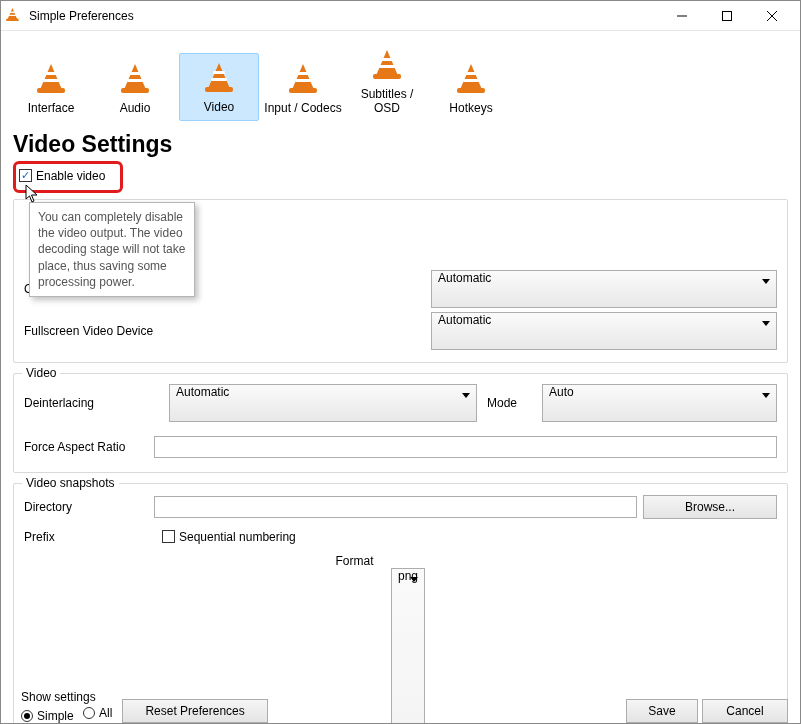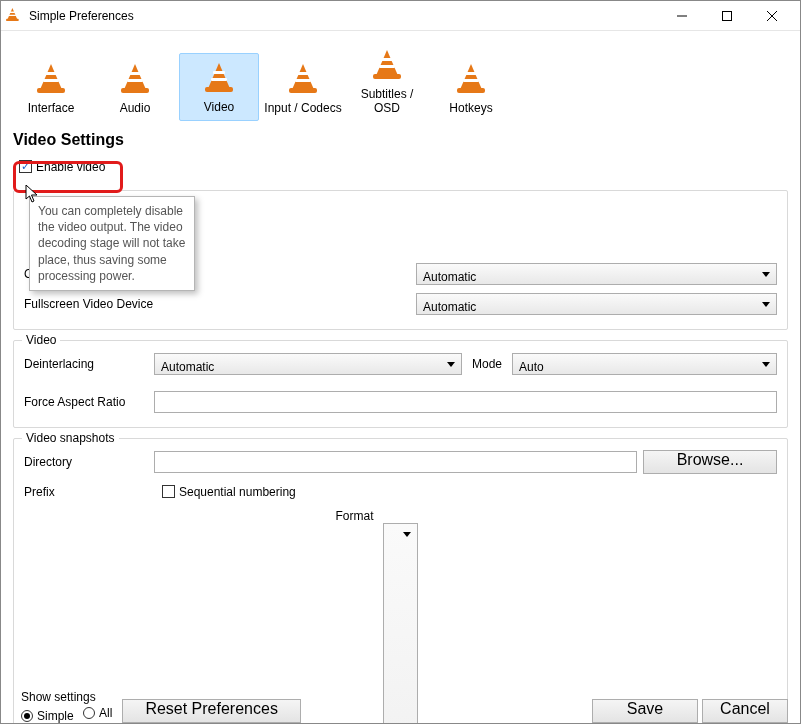--- a/index.html
+++ b/index.html
@@ -76,21 +76,21 @@
     width:12px;height:3px;background:#fff;
     left:-6px;top:8px;border-radius:1px;
   }
   .cone .stripe2 {
     position:absolute;
     width:16px;height:3px;background:#fff;
     left:-8px;top:15px;border-radius:1px;
   }
   .cat-label { font-size:12px; color:#000; }
   .heading {
-    font-size: 16px;
+    font-size: 23px;
     font-weight: 600;
     padding: 10px 12px 6px 12px;
     color:#000;
   }
   .content {
     padding: 0 12px;
   }
   .groupbox {
     border:1px solid #d9d9d9;
     border-radius:2px;
@@ -107,27 +107,28 @@
     color:#000;
   }
   .row {
     display:flex;
     align-items:center;
     min-height:26px;
   }
   .lbl { width:130px; font-size:12px; color:#000; }
   .combo {
     flex:1;
-    height:22px;
+    height:38px;
     border:1px solid #adadad;
     background:linear-gradient(#fafafa,#e8e8e8);
-    display:flex;align-items:flex-end;
+    display:flex;align-items:flex-start;
     padding:0 6px;
     font-size:12px;
     position:relative;
+    margin-left:15px;
   }
   .combo .tri {
     position:absolute; right:6px; top:8px;
     width:0;height:0;
     border-left:4px solid transparent;
     border-right:4px solid transparent;
     border-top:5px solid #000;
   }
   .textin {
     flex:1;
@@ -136,22 +137,22 @@
     background:#fff;
     padding:0 6px;
     font-size:12px;
     display:flex;align-items:center;
   }
   .btn {
     height:24px;
     border:1px solid #adadad;
     background:linear-gradient(#f5f5f5,#e4e4e4);
     padding:0 22px;
-    font-size:16px;
-    display:flex;justify-content:center;
+    font-size:12px;
+    display:flex;align-items:center;justify-content:center;
   }
   .chk {
     display:inline-flex;align-items:center;gap:4px;
   }
   .chkbox {
     width:13px;height:13px;border:1px solid #333;background:#fff;
     display:flex;align-items:center;justify-content:center;
     font-size:11px;line-height:11px;
   }
   .radio {
@@ -167,21 +168,21 @@
   .highlight-box {
     position:absolute;
     left:12px; top:160px;
     width:110px; height:32px;
     border:3px solid #e11b1b;
     border-radius:6px;
     pointer-events:none;
   }
   .tooltip {
     position:absolute;
-    left:28px; top:195px;
+    left:28px; top:201px;
     width:166px;
     background:#ffffff;
     border:1px solid #b5b5b5;
     box-shadow: 3px 3px 6px rgba(0,0,0,.25);
     padding:6px 8px;
     font-size:12px;
     color:#555;
     line-height:1.35;
   }
   .footer {
@@ -385,19 +386,19 @@
     </label>
     <label class="radio">
       <span class="rbox"></span>
       <span>All</span>
     </label>
   </div>
   <div class="btn">
     <span>Reset Preferences</span>
   </div>
   <div class="spacer"></div>
-  <div class="btn" style="width:106px;">
+  <div class="btn" style="width:72px;">
     <span>Save</span>
   </div>
   <div class="btn" style="width:86px;">
     <span>Cancel</span>
   </div>
 </div>
 
 </body></html>

